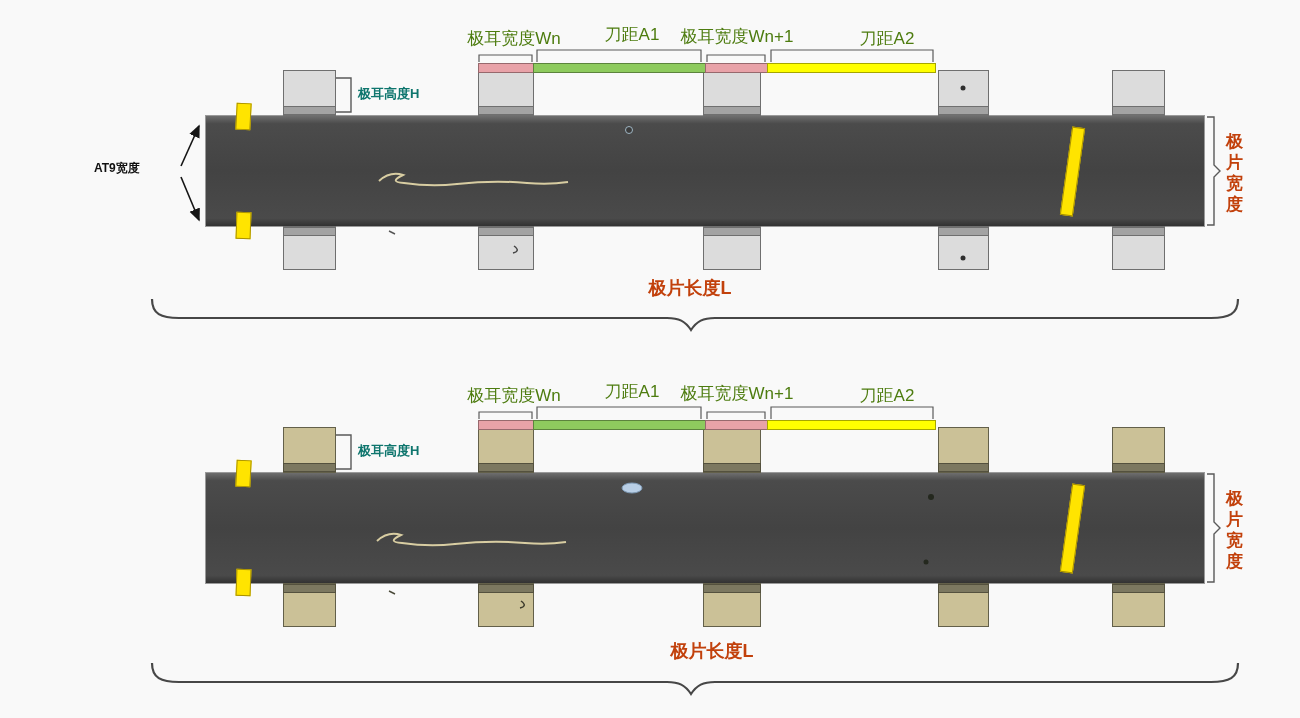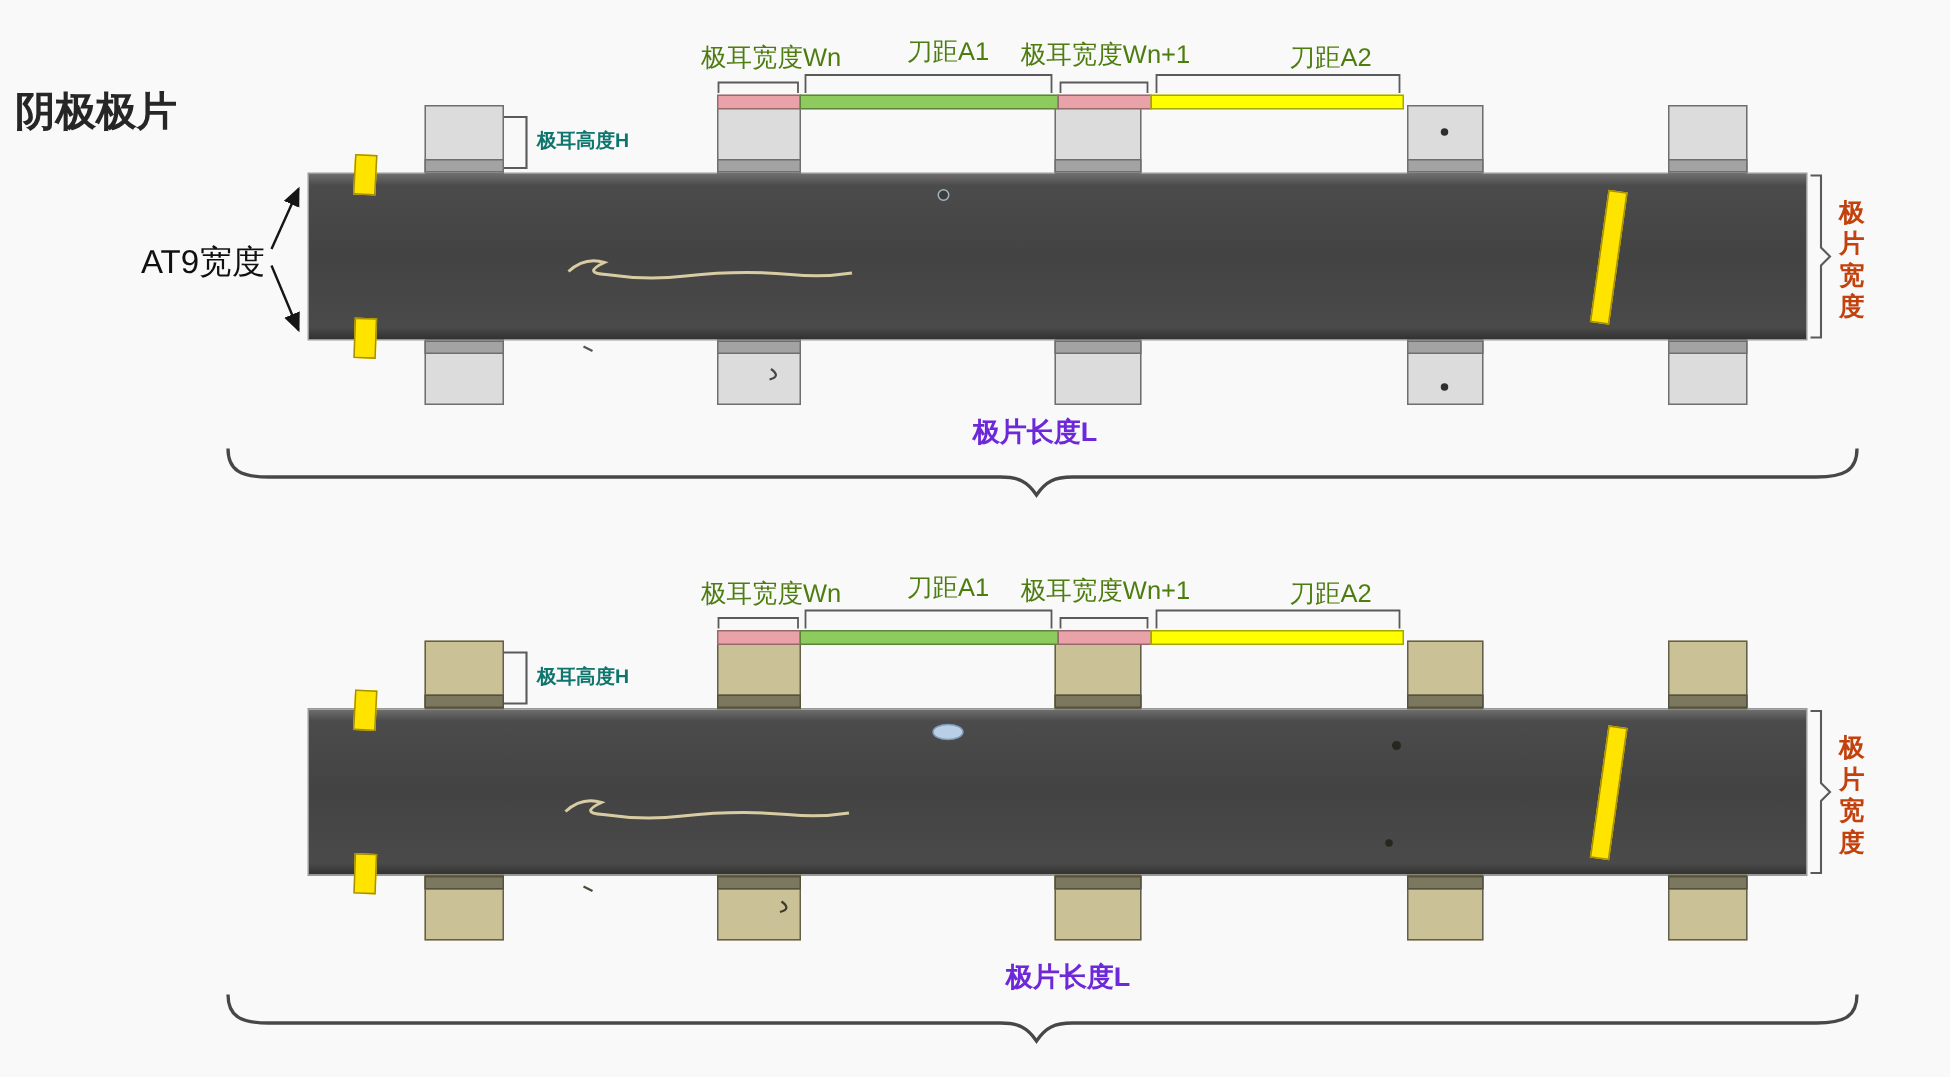--- a/index.html
+++ b/index.html
@@ -22,21 +22,21 @@
   .bar { position:absolute; top:63px; height:10px; border:1px solid rgba(0,0,0,.35); }
   .bar.pink   { background:#e8a2a8; }
   .bar.green  { background:#8ecb5e; }
   .bar.yellow { background:#ffff00; }
   .bar-wn  { left:478px; width:56px; }
   .bar-a1  { left:533px; width:173px; }
   .bar-wn1 { left:705px; width:63px; }
   .bar-a2  { left:767px; width:169px; }
 
   .tab-height-label { position:absolute; left:358px; top:85px; font-size:13px; font-weight:600; color:#0f766e; white-space:nowrap; }
-  .at9-label { position:absolute; left:94px; top:160px; font-size:22px; font-weight:400; color:#101010; white-space:nowrap; }
+  .at9-label { position:absolute; left:94px; top:160px; font-size:12px; font-weight:700; color:#101010; white-space:nowrap; }
 
   .strip { position:absolute; left:205px; top:115px; width:1000px; height:112px;
            background:linear-gradient(180deg,#6e6e6e 0%,#4b4b4b 7%,#434343 50%,#4a4a4a 93%,#323232 100%);
            border:1px solid #9a9a9a; }
 
   .tab { position:absolute; border:1px solid #6f6f6f; }
   .tab.top    { top:70px;  height:46px; }
   .tab.bottom { top:226px; height:44px; }
   .cathode .tab { background:#dcdcdc; }
   .tab .band { position:absolute; left:-1px; right:-1px; height:9px; background:#a3a3a3; border:1px solid #6f6f6f; }
@@ -51,21 +51,21 @@
   .t5 { left:1112px; width:53px; }
 
   .marker { position:absolute; background:#ffe400; border:1px solid #a89000; }
   .marker.m-top    { left:236px; top:103px; width:15px; height:27px; transform:rotate(3deg); }
   .marker.m-bottom { left:236px; top:212px; width:15px; height:27px; transform:rotate(2deg); }
   .marker.m-right  { left:1066px; top:127px; width:13px; height:89px; transform:rotate(8deg); }
 
   .sheet-width-label { position:absolute; left:1225px; top:131px; width:19px; line-height:21px;
                        font-size:17px; font-weight:600; color:#c2410c; text-align:center; word-break:break-all; }
   .sheet-length-label { position:absolute; left:590px; width:200px; top:276px; text-align:center;
-                        font-size:18px; font-weight:600; color:#6d28d9; }
+                        font-size:18px; font-weight:600; color:#c2410c; }
   .anode .sheet-length-label { left:612px; top:282px; }
 
   .overlay { position:absolute; left:0; top:0; pointer-events:none; }
 </style>
 </head>
 <body>
 
 <div class="canvas">
 
   <section class="panel cathode">
@@ -133,21 +133,20 @@
       <path d="M1207 117 H1214 V165 L1220 171 L1214 177 V225 H1207" stroke="#5a5a5a" fill="none" stroke-width="1.4"></path>
       <path d="M152 299 C152 314 161 318 179 318 L667 318 C679 318 685 321 691 330 C697 321 703 318 715 318 L1211 318 C1229 318 1238 314 1238 299" stroke="#474747" stroke-width="2.2" fill="none"></path>
       <path d="M379 181 q11 -10 24 -6 q-15 7 1 8 q27 4 53 1 q37 -4 70 -1 q22 2 41 -1" stroke="#d8cda2" stroke-width="2" fill="none"></path>
       <circle cx="629" cy="130" r="3.5" fill="#3c3c3c" stroke="#9fb6c4" stroke-width="1"></circle>
       <circle cx="963" cy="88" r="2.5" fill="#2f2f2f"></circle>
       <circle cx="963" cy="258" r="2.5" fill="#2f2f2f"></circle>
       <path d="M514 246 q7 5 -1 7" stroke="#444" stroke-width="1.5" fill="none"></path>
       <path d="M389 231 l6 3" stroke="#555" stroke-width="1.5" fill="none"></path>
     </svg>
 
-    <div class="panel-title">阴极极片</div>
     <div class="dim-label lbl-wn">极耳宽度Wn</div>
     <div class="dim-label lbl-a1">刀距A1</div>
     <div class="dim-label lbl-wn1">极耳宽度Wn+1</div>
     <div class="dim-label lbl-a2">刀距A2</div>
     <div class="tab-height-label">极耳高度H</div>
     <div class="at9-label">AT9宽度</div>
     <div class="sheet-width-label">极片宽度</div>
     <div class="sheet-length-label">极片长度L</div>
   </section>
 

